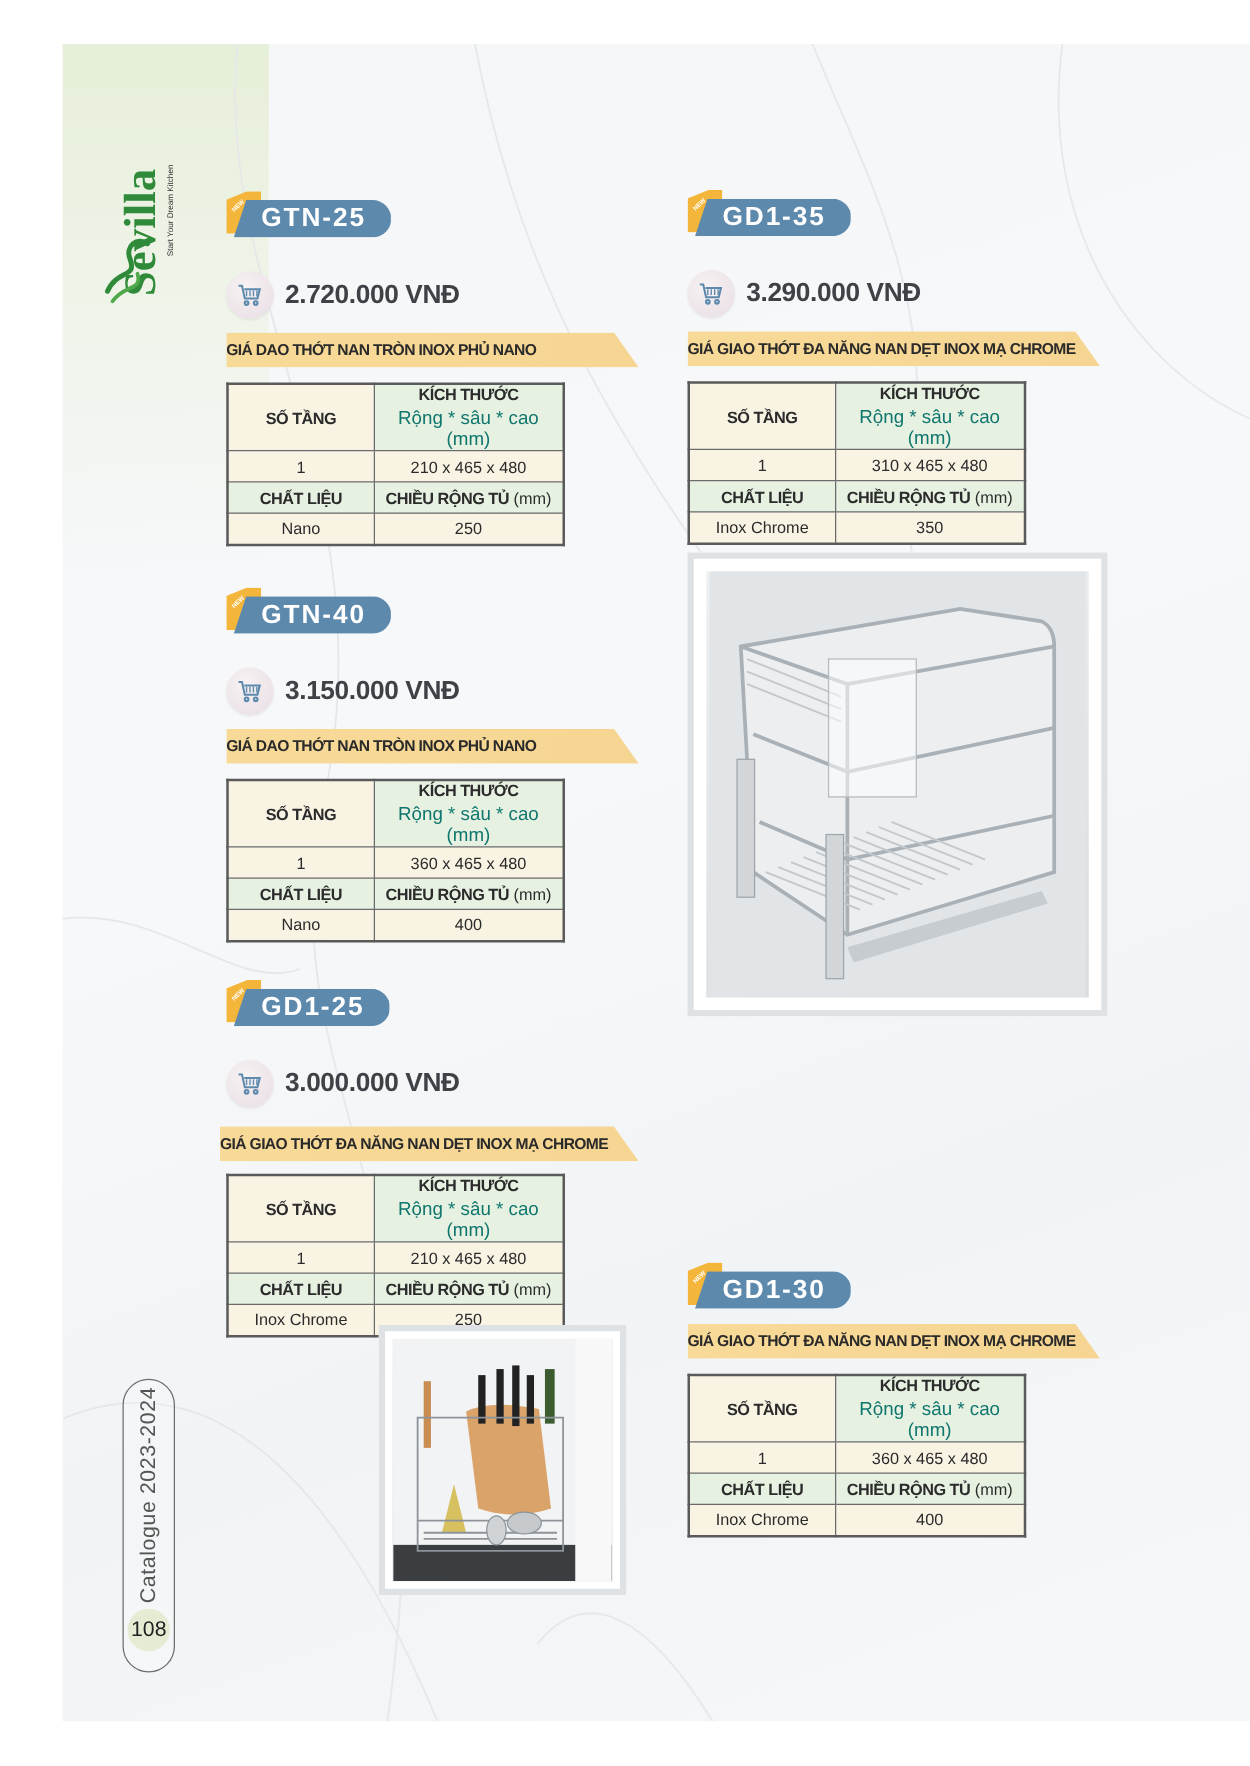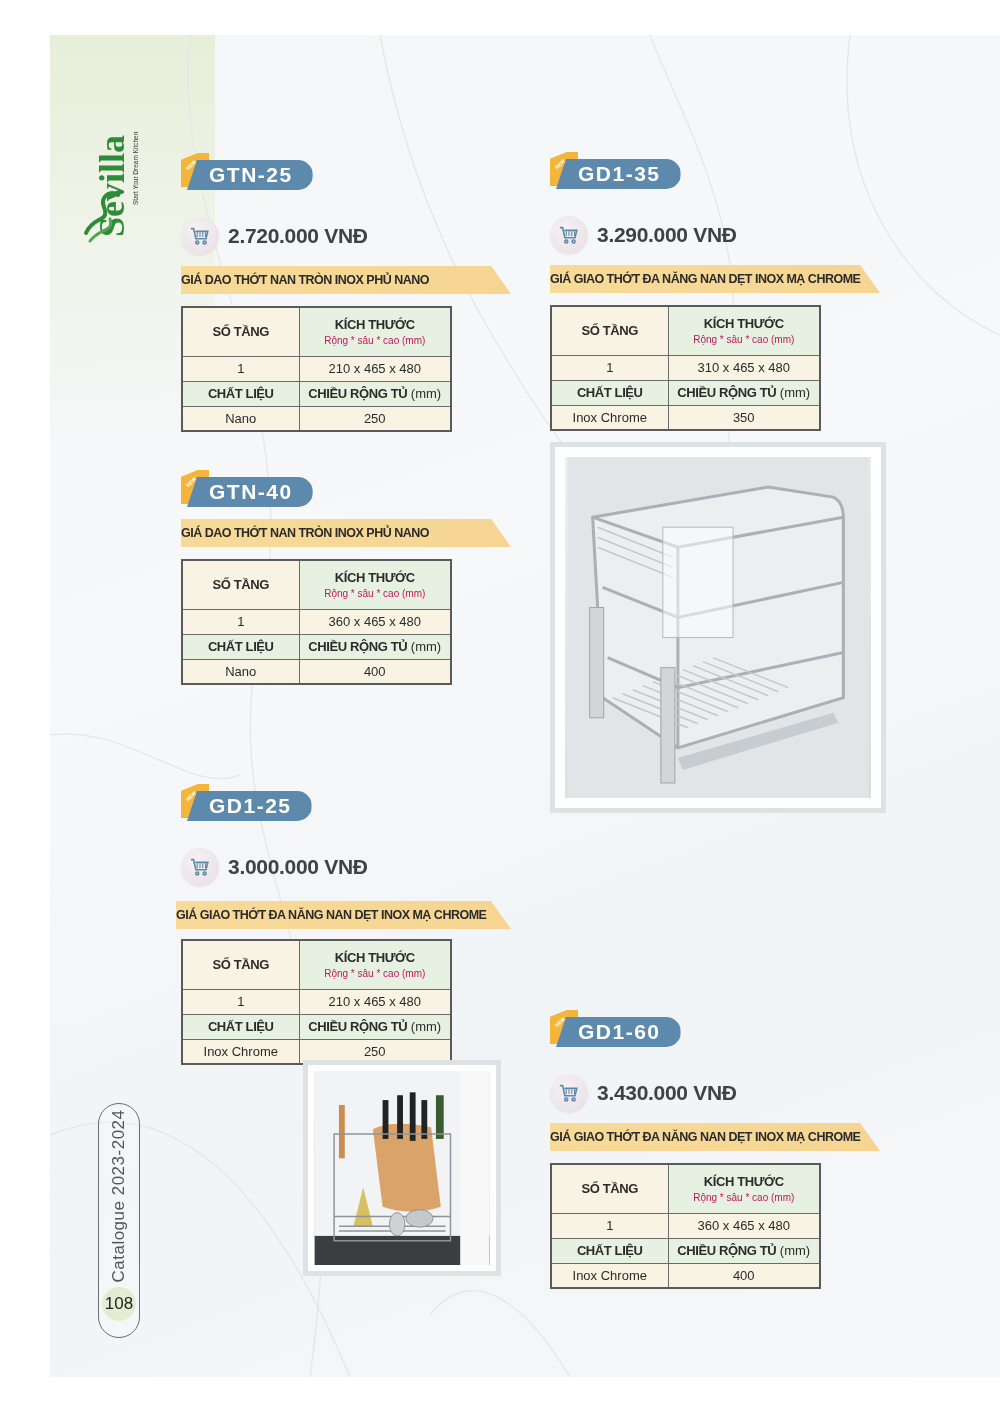--- a/index.html
+++ b/index.html
@@ -76,21 +76,21 @@
   table.spec td { border: 1px solid #6b6b6b; padding: 0; }
   table.spec td.left { width: 117px; background: #f9f3e3; }
   table.spec td.right { background: #e7f1e2; }
   table.spec tr.head td { height: 49px; }
   table.spec tr.row td { height: 25px; }
   table.spec tr.row.alt td.left { background: #e7f1e2; }
   table.spec tr.row.alt td.right { background: #e7f1e2; }
   table.spec tr.row.light td.left { background: #f9f3e3; }
   table.spec tr.row.light td.right { background: #f9f3e3; margin-top: 48px; }
   .b { font-weight: bold; letter-spacing: -0.4px; }
-  .sub { display: block; margin-top: 3px; font-size: 10px; color: #be185d; }
+  .sub { display: block; margin-top: 3px; font-size: 15px; color: #0f766e; }
   .unit { font-weight: normal; margin-top: 35px; }
 
   
   .photo-frame {
     position: absolute; background: #ffffff; border: 5px solid #dfe2e4; padding: 10px;
   }
   .photo-frame .photo {
     width: 100%; height: 100%; background: linear-gradient(160deg, #eef0f2, #d9dde0);
     position: relative; overflow: hidden;
   }
@@ -212,20 +212,31 @@
       </table>
   </div>
 
   <div class="product" style="left:131px; top:442px;">
     <div class="code-badge">
       <div class="new-tag">
           <span>NEW</span>
         </div>
       <div class="code">GTN-40</div>
     </div>
+    <div class="price-row">
+      <div class="cart-circle">
+        <svg viewBox="0 0 24 24" fill="none" stroke="#5d89ad" stroke-width="1.8">
+            <path d="M2 4h3l2.5 11h11l2-8H7"></path>
+            <circle cx="9" cy="19" r="1.6"></circle>
+            <circle cx="17" cy="19" r="1.6"></circle>
+            <path d="M9 8v5M12 8v5M15 8v5M18 8v5" stroke-width="1.2"></path>
+          </svg>
+      </div>
+      <span class="price">3.150.000 VNĐ</span>
+    </div>
     <div class="ribbon">GIÁ DAO THỚT NAN TRÒN INOX PHỦ NANO</div>
     <table class="spec">
       <tbody>
           <tr class="head">
         <td class="left b">SỐ TẦNG</td>
         <td class="right"><span class="b">KÍCH THƯỚC</span><span class="sub">Rộng * sâu * cao (mm)</span></td>
       </tr>
       <tr class="row light">
         <td class="left">1</td>
         <td class="right">360 x 465 x 480</td>
@@ -281,32 +292,21 @@
       </tr>
     </tbody>
       </table>
   </div>
 
   <div class="product" style="left:500px; top:982px;">
     <div class="code-badge">
       <div class="new-tag">
           <span>NEW</span>
         </div>
-      <div class="code">GD1-60</div>
-    </div>
-    <div class="price-row">
-      <div class="cart-circle">
-        <svg viewBox="0 0 24 24" fill="none" stroke="#5d89ad" stroke-width="1.8">
-            <path d="M2 4h3l2.5 11h11l2-8H7"></path>
-            <circle cx="9" cy="19" r="1.6"></circle>
-            <circle cx="17" cy="19" r="1.6"></circle>
-            <path d="M9 8v5M12 8v5M15 8v5M18 8v5" stroke-width="1.2"></path>
-          </svg>
-      </div>
-      <span class="price">3.430.000 VNĐ</span>
+      <div class="code">GD1-30</div>
     </div>
     <div class="ribbon">GIÁ GIAO THỚT ĐA NĂNG NAN DẸT INOX MẠ CHROME</div>
     <table class="spec">
       <tbody>
           <tr class="head">
         <td class="left b">SỐ TẦNG</td>
         <td class="right"><span class="b">KÍCH THƯỚC</span><span class="sub">Rộng * sâu * cao (mm)</span></td>
       </tr>
       <tr class="row light">
         <td class="left">1</td>

